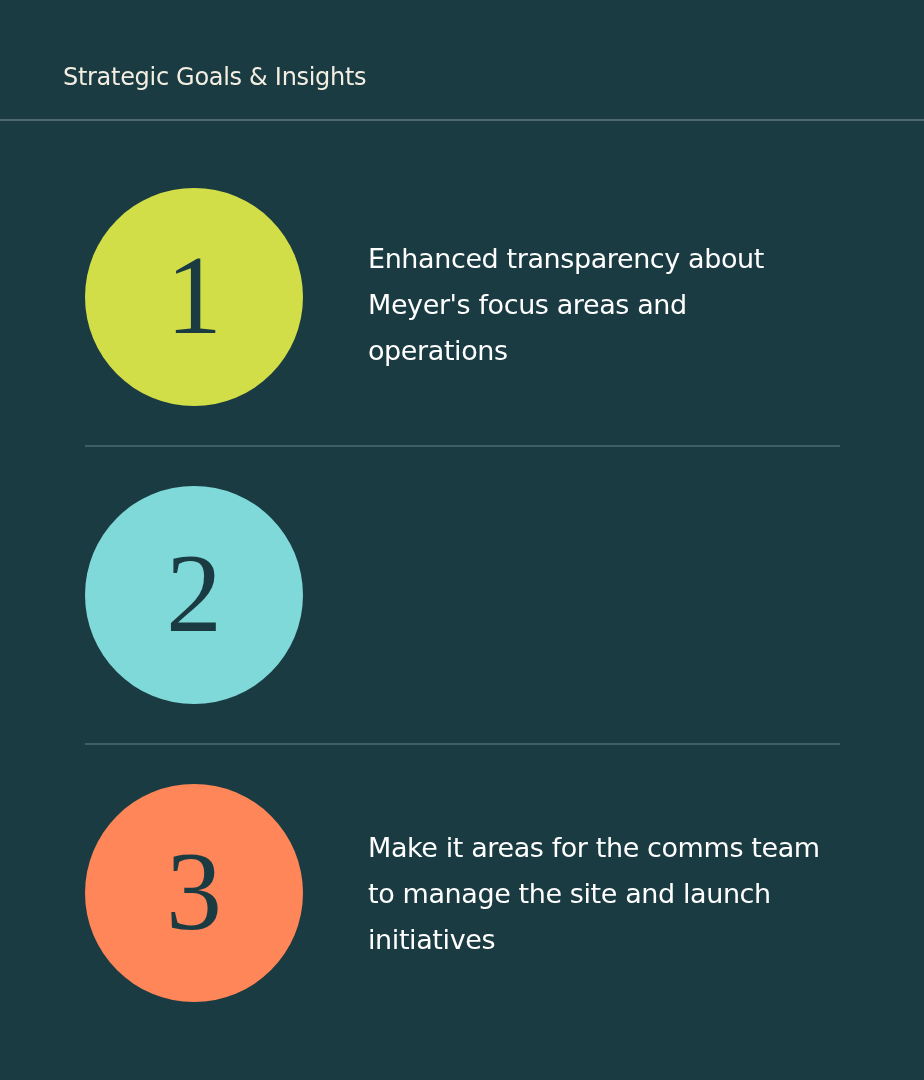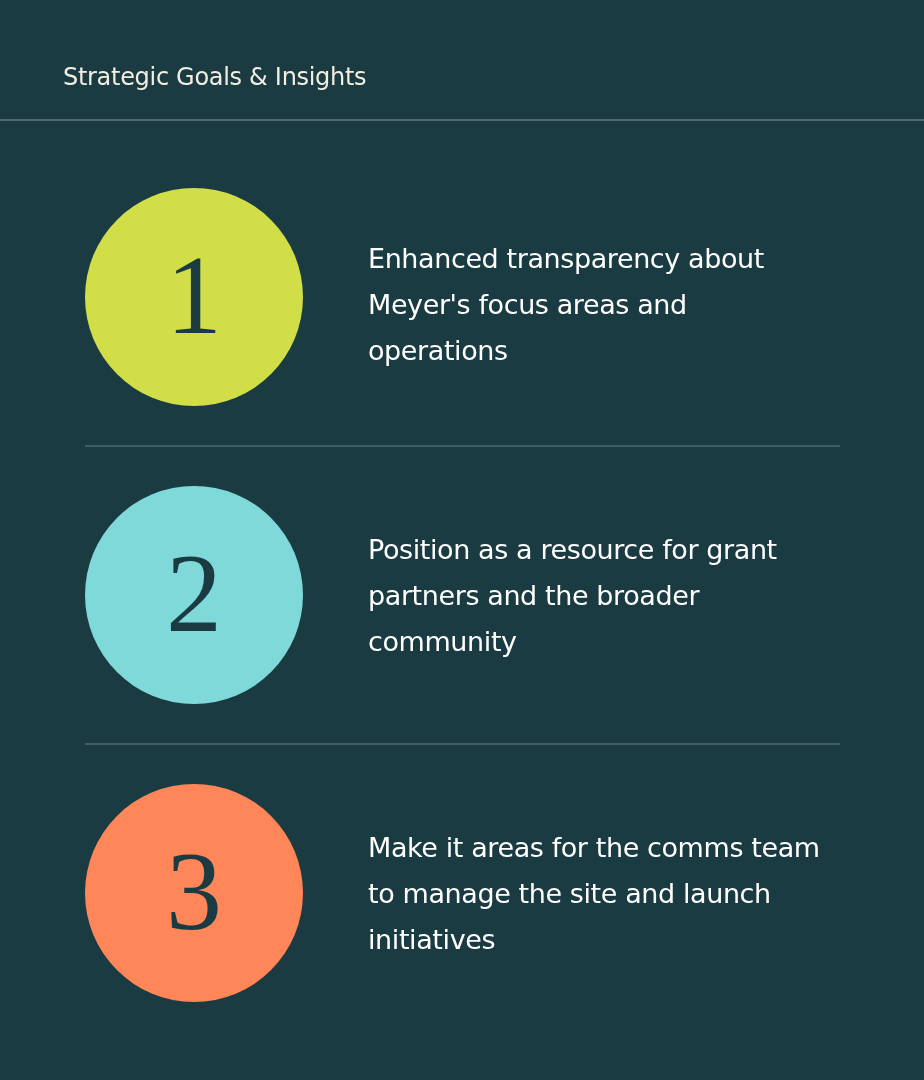--- a/index.html
+++ b/index.html
@@ -94,21 +94,20 @@
   </div>
   <div class="item-text" style="top:40px;margin-top:8px;">Enhanced transparency about Meyer's focus areas and operations</div>
 </div>
 
 <div class="divider" style="top:445px;"></div>
 
 <div class="item" style="top:486px;">
   <div class="circle" style="background: rgb(127, 217, 216);">
     <span class="circle-number">2</span>
   </div>
-  <div class="item-text" style="top:41px;">Position as a resource for grant partners and the broader community</div>
 </div>
 
 <div class="divider" style="top:743px;"></div>
 
 <div class="item" style="top:784px;">
   <div class="circle" style="background: rgb(255, 134, 88);">
     <span class="circle-number">3</span>
   </div>
   <div class="item-text" style="top:41px;">Make it areas for the comms team to manage the site and launch initiatives</div>
 </div>

